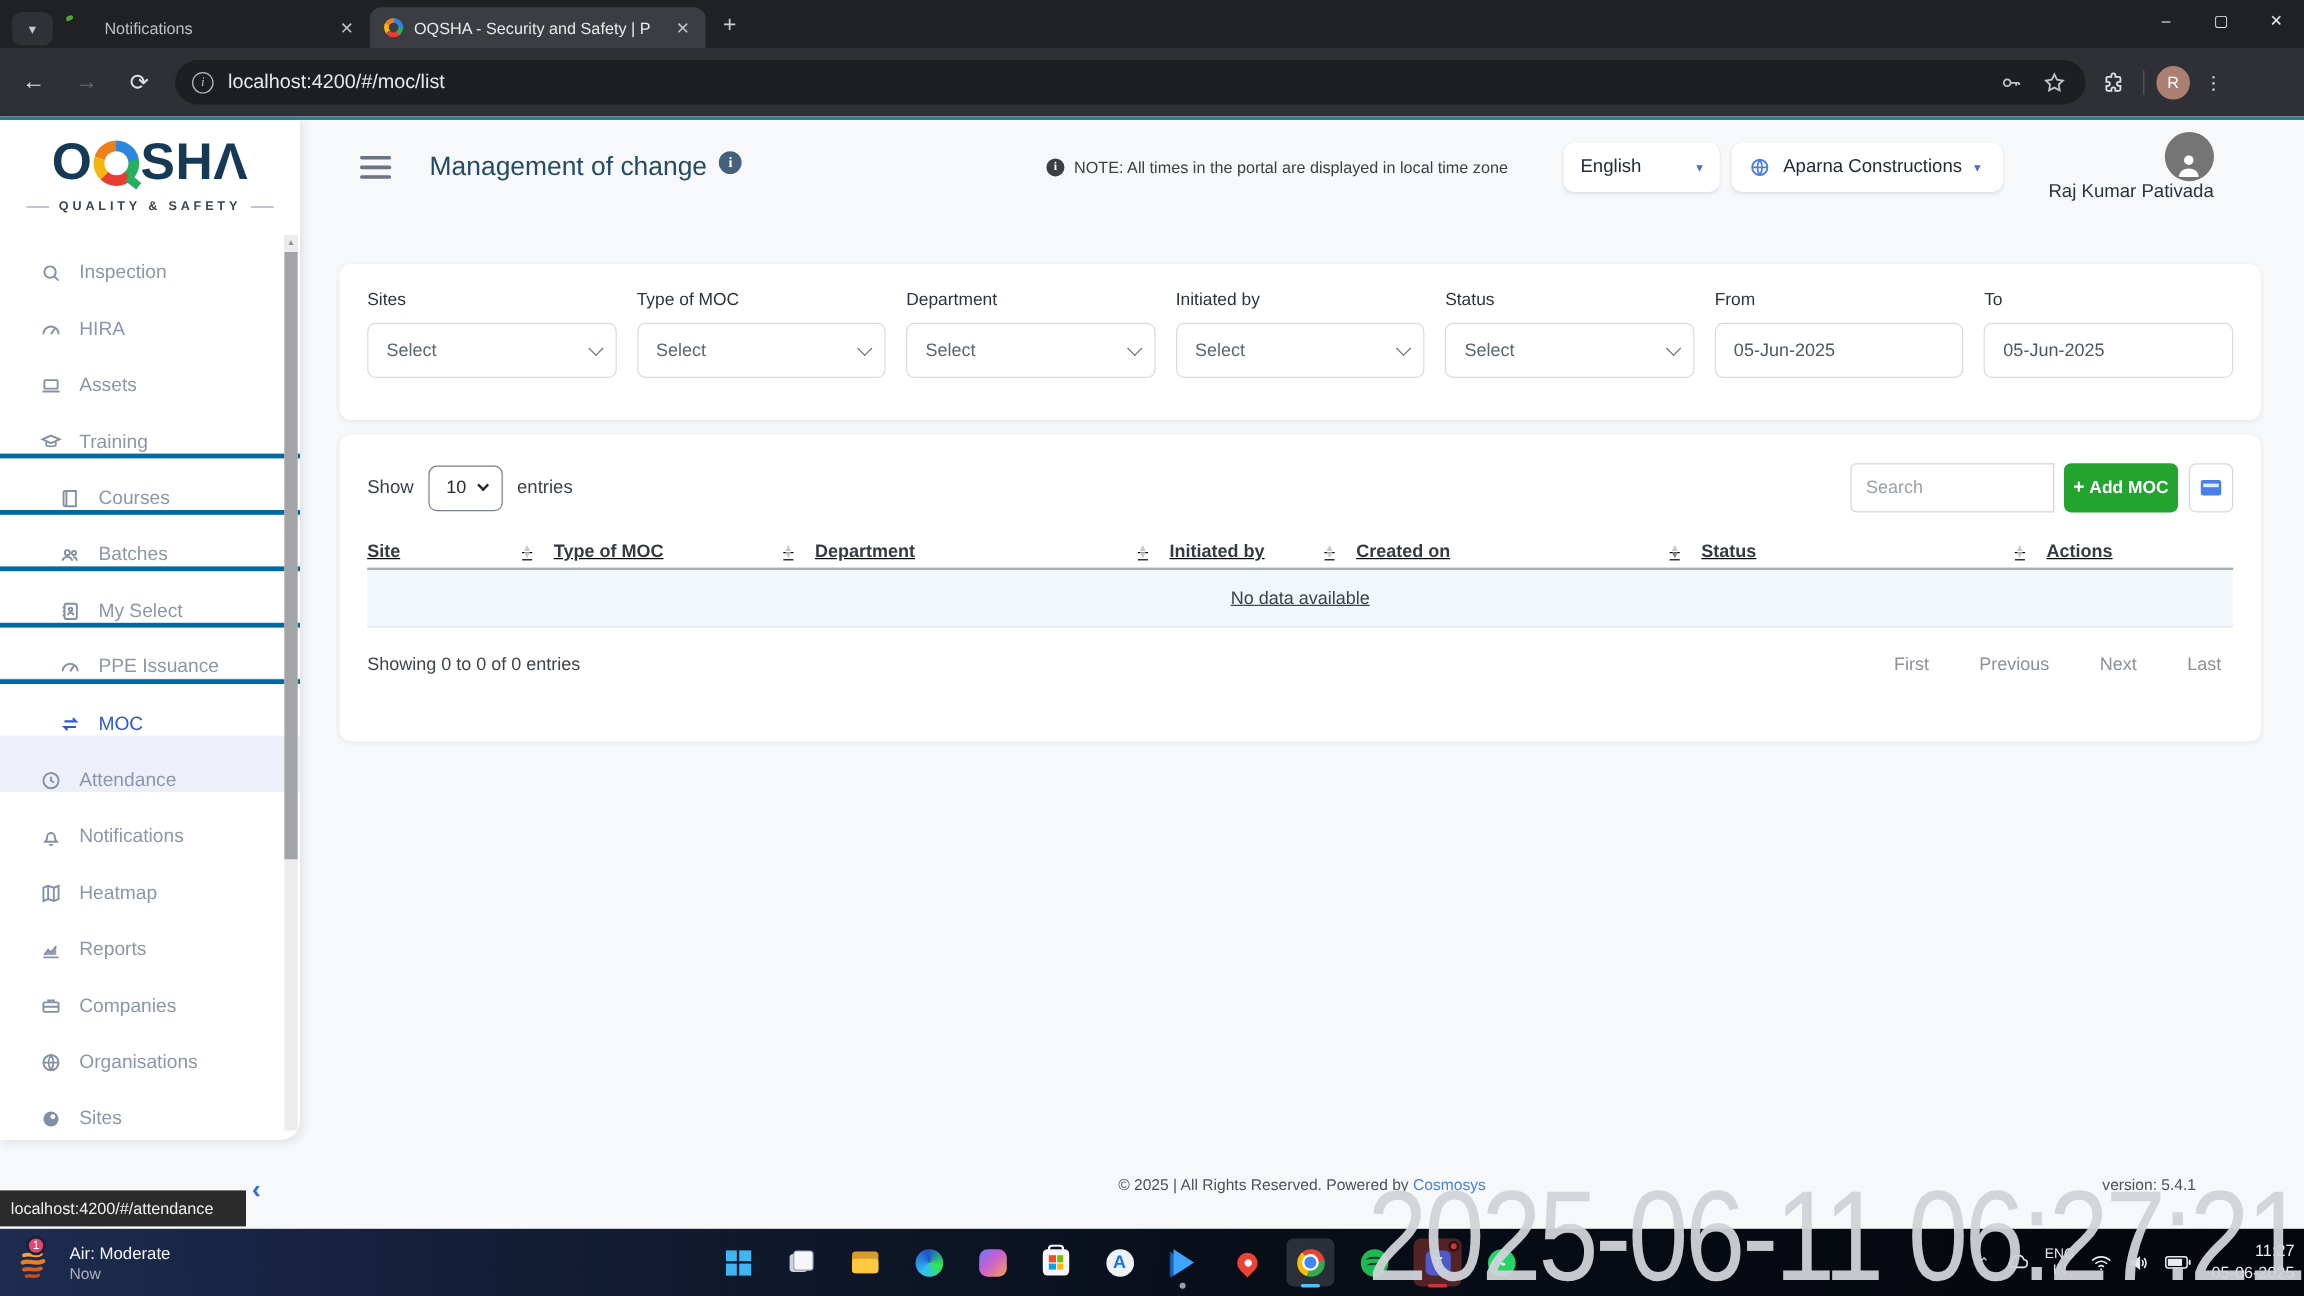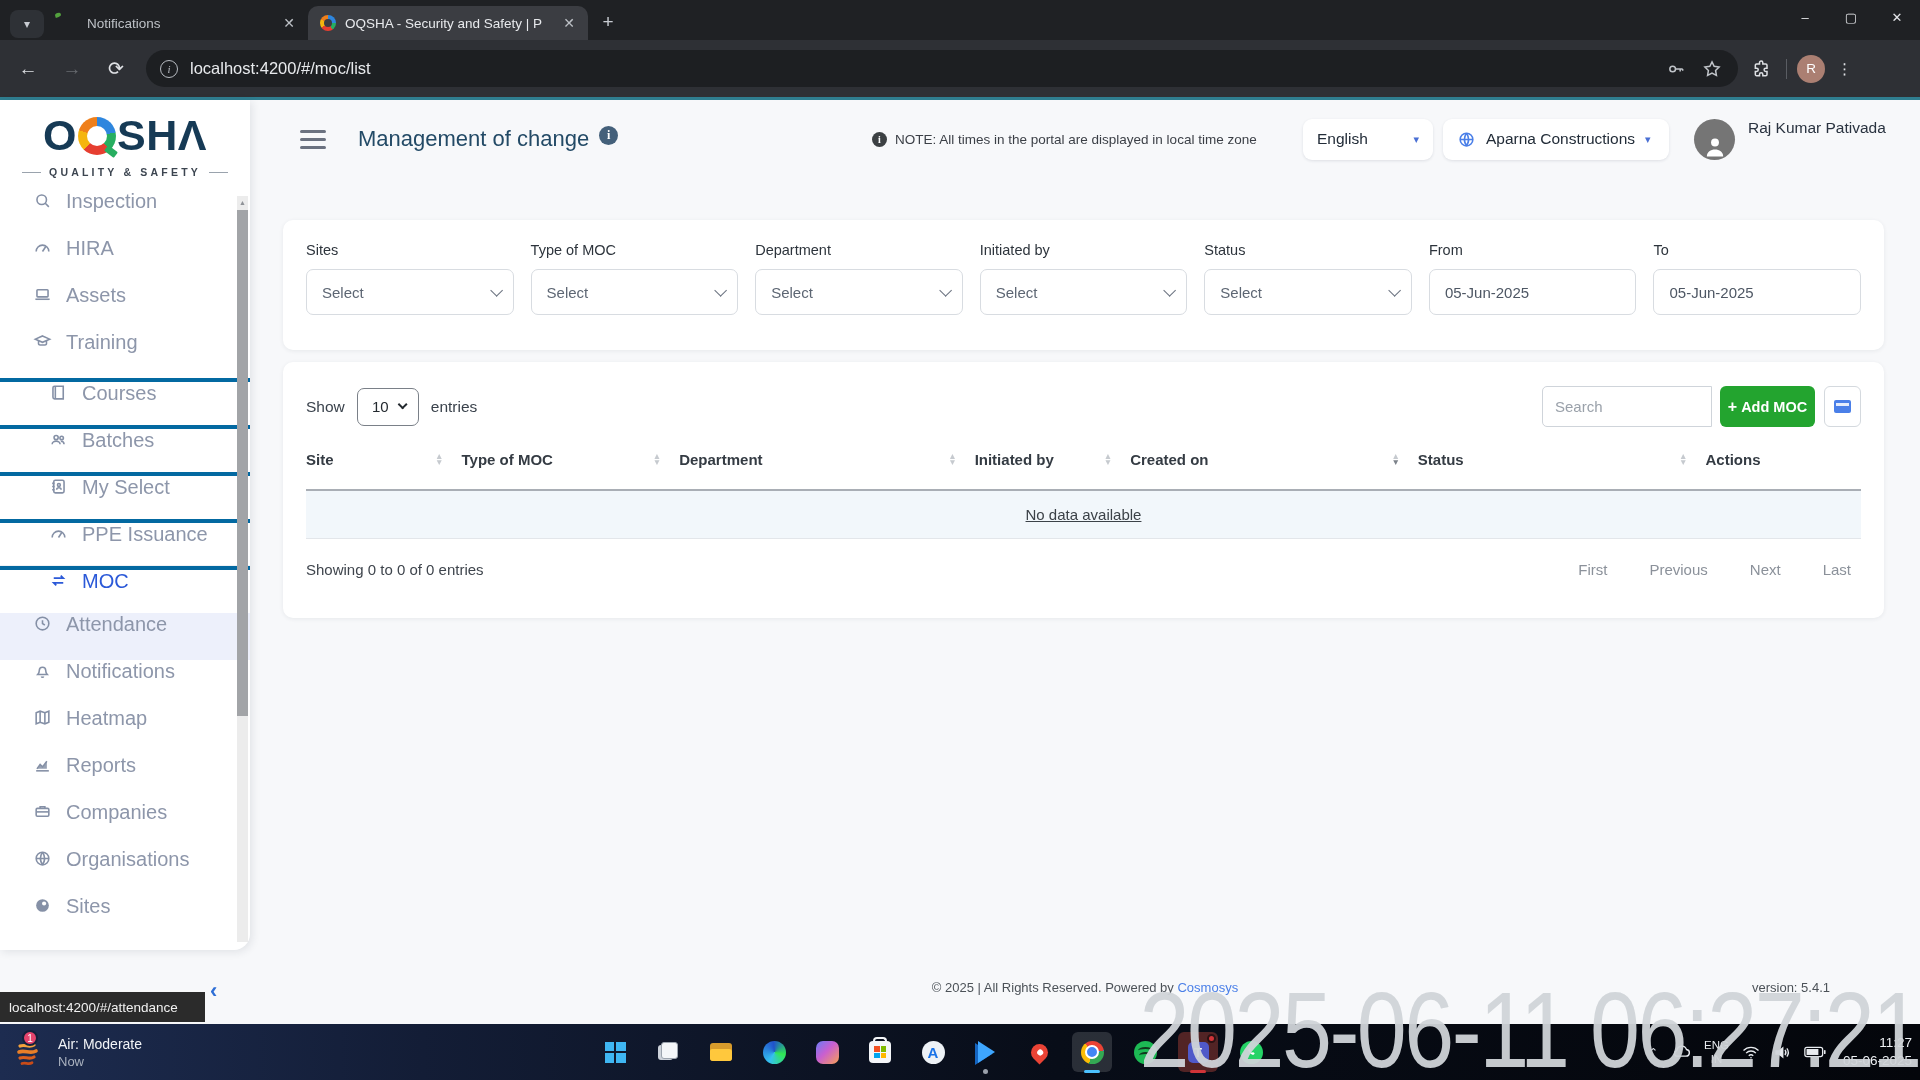--- a/index.html
+++ b/index.html
@@ -44,21 +44,21 @@
   
   .sidebar { position:absolute; top:0; left:0; width:250px; height:850px; background:#fff; border-radius:0 0 16px 0; box-shadow:2px 2px 8px rgba(30,40,60,.10); z-index:5; }
   .logo-wrap { padding:14px 0 6px 0; text-align:center; }
   .logo-row { display:flex; align-items:center; justify-content:center; font-size:43px; font-weight:700; color:#163a55; letter-spacing:.5px; line-height:1; }
   .logo-q { width:38px; height:38px; margin:0 1px; border-radius:50%; background:conic-gradient(#2e86de 0 22%, #27ae60 22% 38%, #e63e30 38% 62%, #f5b50f 62% 80%, #ef7f1a 80% 100%); position:relative; display:flex; align-items:center; justify-content:center; }
   .logo-q::before { content:""; width:20px; height:20px; background:#fff; border-radius:50%; }
   .logo-q::after { content:""; position:absolute; right:-1px; bottom:0px; width:12px; height:7px; background:#27ae60; transform:rotate(38deg); border-radius:1px; }
   .tagline { display:flex; align-items:center; gap:8px; margin:9px 22px 0 22px; color:#3c4550; font-size:10.5px; letter-spacing:3.2px; font-weight:700; }
   .tagline::before,.tagline::after { content:""; flex:1; height:1px; background:#9aa3ad; }
   .nav { margin-top:6px; }
-  .nav-item { height:47px; display:flex; align-items:flex-start; padding-left:32px; color:#8d96aa; font-size:20px; position:relative; }
+  .nav-item { height:47px; display:flex; align-items:flex-end; padding-left:32px; color:#8d96aa; font-size:16px; position:relative; }
   .nav-item .nav-icon { width:20px; height:20px; margin-right:14px; display:flex; align-items:center; justify-content:center; color:#8590a6; flex:0 0 auto; }
   .nav-item.sub { padding-left:48px; border-top:4px solid #0369a1; }
   .nav-item.sub.last { border-bottom:1px solid #f0f2f5; }
   .nav-item.active { color:#2b59d8; }
   .nav-item.active .nav-icon { color:#2b59d8; }
   .nav-item.hovered { background:#edf0fb; }
   .nav-icon svg { width:19px; height:19px; }
   
   .sb-scroll-track { position:absolute; right:2px; top:96px; width:11px; height:746px; background:#ececec; }
   .sb-scroll-up { position:absolute; right:2px; top:96px; width:11px; height:12px; display:flex; align-items:center; justify-content:center; color:#8f9297; font-size:7px; background:#ececec; }
@@ -72,21 +72,21 @@
   .page-title { margin-left:32px; font-size:22px; color:#234a66; font-weight:500; }
   .title-info { width:19px; height:19px; margin:-8px 0 0 10px; border-radius:50%; background:#44607a; color:#fff; font-size:12px; font-weight:700; display:flex; align-items:center; justify-content:center; font-family:"Liberation Serif",serif; }
   .note-wrap { position:absolute; left:622px; display:flex; align-items:center; gap:8px; }
   .note-info { width:15px; height:15px; border-radius:50%; background:#3c4043; color:#fff; font-size:10px; font-weight:700; display:flex; align-items:center; justify-content:center; font-family:"Liberation Serif",serif; }
   .note-text { font-size:13.5px; color:#3b3f46; }
   .pill { height:41px; background:#fff; border-radius:9px; box-shadow:0 1px 3px rgba(40,50,70,.12); display:flex; align-items:center; padding:0 14px; font-size:15.5px; color:#222c38; }
   .lang-pill { position:absolute; left:1053px; width:130px; justify-content:space-between; }
   .org-pill { position:absolute; left:1193px; width:226px; }
   .caret-down { font-size:11px; color:#4a6fd4; margin-left:10px; }
   .org-globe { color:#4a7fe8; width:19px; height:19px; margin-right:10px; }
-  .user-wrap { position:absolute; left:1444px; display:flex; align-items:flex-start; }
+  .user-wrap { position:absolute; left:1444px; display:flex; align-items:flex-end;flex-direction:column; }
   .user-avatar { width:41px; height:41px; border-radius:50%; background:#757575; display:flex; align-items:flex-end; justify-content:center; overflow:hidden; }
   .user-avatar svg { width:28px; height:28px; }
   .user-name { margin-left:13px; font-size:15.5px; color:#2a3340; }
 
   
   .card { position:absolute; left:33px; right:36px; background:#fff; border-radius:10px; box-shadow:0 1px 4px rgba(40,50,70,.08); }
   .filter-card { top:120px; height:130px; padding:22px 23px 0 23px; }
   .filter-row { display:flex; gap:17px; }
   .filter-field { width:208px; }
   .filter-label { font-size:14.5px; color:#2d343c; margin-bottom:11px; }
@@ -101,21 +101,21 @@
   .pagesize { width:62px; height:38px; border:1.5px solid #7a8088; border-radius:7px; margin:0 12px; display:flex; align-items:center; justify-content:center; gap:8px; font-size:15px; color:#23292f; }
   .pagesize .chev { width:7px; height:7px; border-color:#23292f; border-width:2px; }
   .search-input { margin-left:auto; width:170px; height:41px; border:1px solid #cfd4da; border-radius:5px 0 0 5px; padding:0 12px; font-size:15px; color:#333; font-family:"Liberation Sans",sans-serif; }
   .search-input::placeholder { color:#9aa1aa; }
   .addmoc-btn { width:95px; height:41px; margin-left:8px; background:#23a42f; border:none; border-radius:6px; color:#fff; font-size:14.5px; font-weight:700; display:flex; align-items:center; justify-content:center; gap:4px; font-family:"Liberation Sans",sans-serif; }
   .addmoc-btn .plus { font-size:16px; font-weight:700; }
   .grid-btn { width:37px; height:41px; margin-left:9px; background:#fff; border:1px solid #d4d9de; border-radius:6px; display:flex; align-items:center; justify-content:center; }
   .grid-btn .glyph { width:17px; height:13px; background:#4a7fe8; border-radius:2px; position:relative; }
   .grid-btn .glyph::after { content:""; position:absolute; left:2px; top:3px; right:2px; height:3px; background:#fff; opacity:.85; }
 
-  .thead { display:grid; grid-template-columns:10% 14% 19% 10% 18.5% 18.5% 10%; margin-top:24px; padding-bottom:21px; border-bottom:2px solid #a9aeb5; }
+  .thead { display:grid; grid-template-columns:10% 14% 19% 10% 18.5% 18.5% 10%; margin-top:24px; padding-bottom:5px; border-bottom:2px solid #a9aeb5;text-decoration:underline; }
   .th { display:flex; align-items:center; justify-content:space-between; font-size:15px; font-weight:700; color:#343b43; padding-right:18px; }
   .sort { display:flex; flex-direction:column; line-height:.62; font-size:8.5px; color:#c6cacf; }
   .sort .dn.on { color:#7d838b; }
   .empty-row { height:48px; background:#f2f7fb; border-bottom:1px solid #e3e6ea; display:flex; align-items:center; justify-content:center; font-size:15px; color:#3c4248;text-decoration:underline; }
   .table-bottom { display:flex; align-items:center; margin-top:22px; }
   .summary { font-size:15px; color:#3f454d; }
   .pager { margin-left:auto; display:flex; gap:42px; font-size:15px; color:#8b919a; padding-right:10px; }
 
   
   .page-footer { position:absolute; left:0; right:0; top:872px; height:30px; display:flex; align-items:center; }

